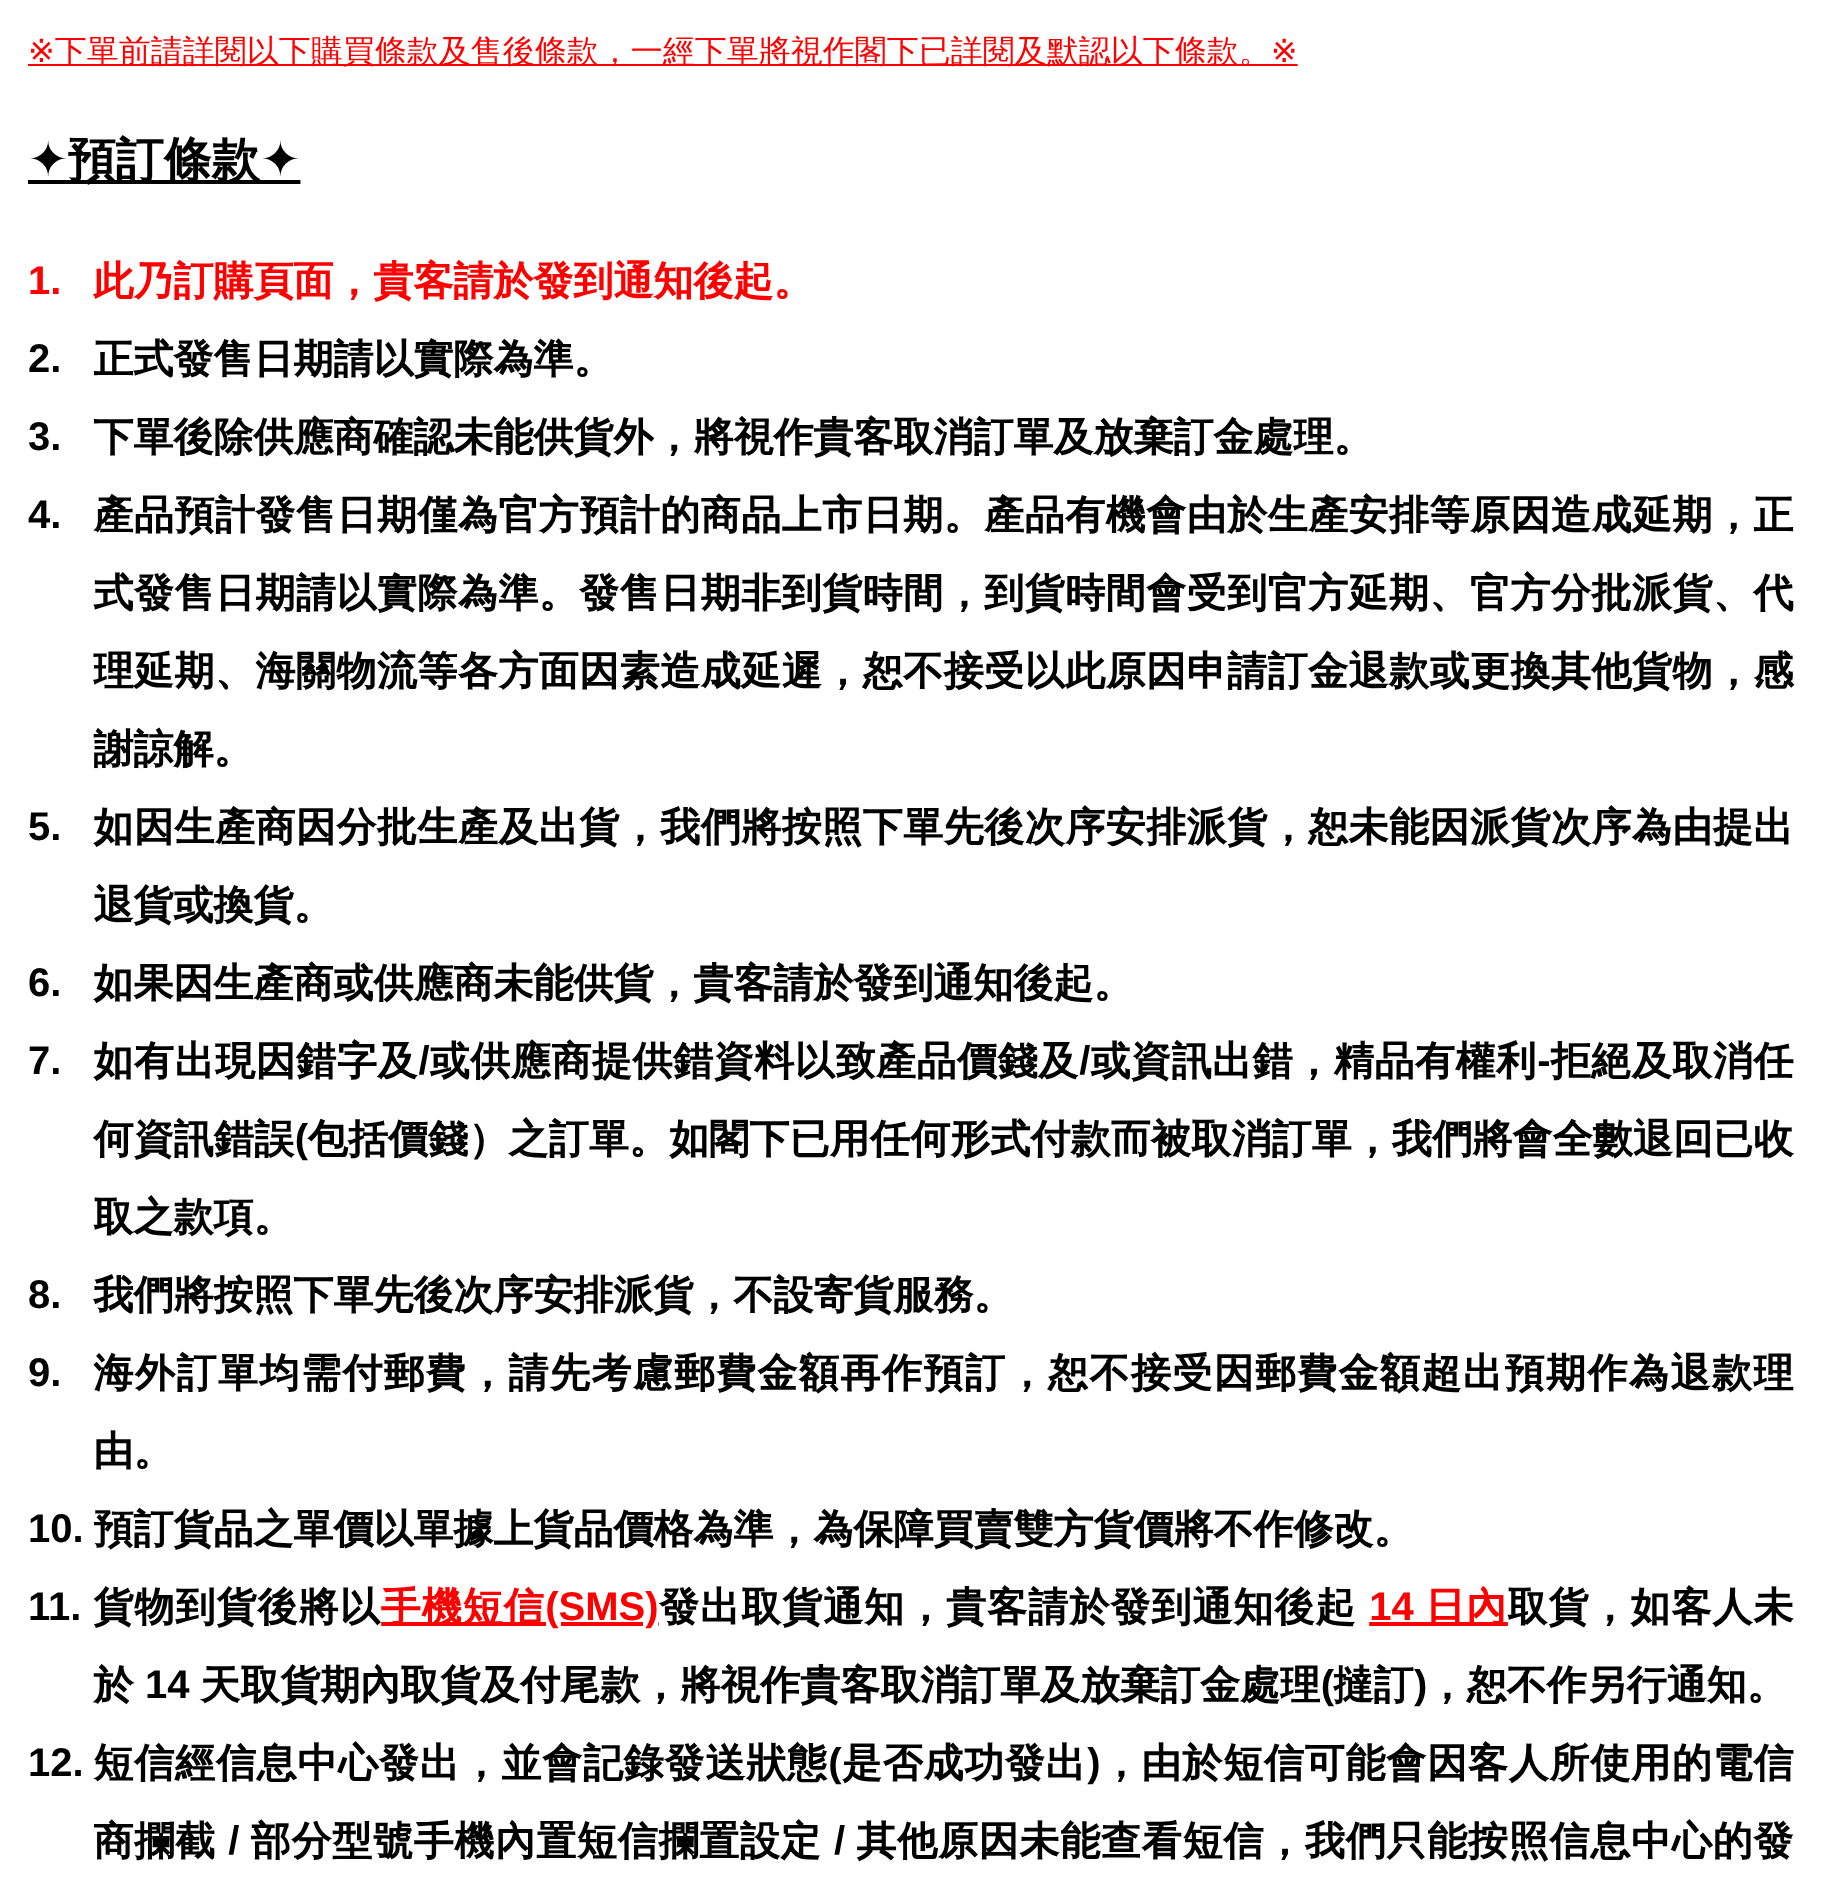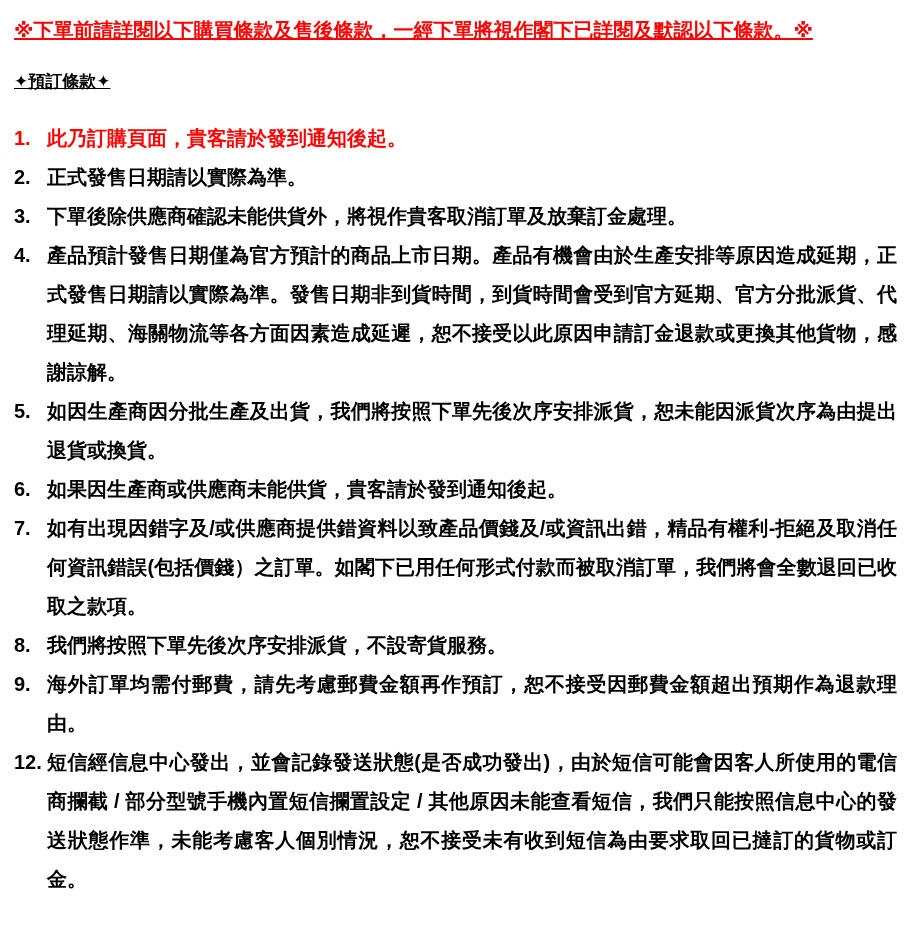--- a/index.html
+++ b/index.html
@@ -12,29 +12,29 @@
     min-height: 948px;
     box-sizing: border-box;
     padding: 10px 16px 14px 14px;
     font-family: "Liberation Sans", "DejaVu Sans", sans-serif;
     font-weight: bold;
     color: #000000;
     font-size: 20px;
   }
   .doc-title {
     margin: 6px 0 26px 0;
-    font-size: 20px;
-    font-weight: bold;
+    font-size: 16px;
+    font-weight: normal;
     color: #ff0000;
     text-decoration: underline;
     line-height: 1.4;
   }
   .section-heading {
     margin: 0 0 26px 0;
-    font-size: 17px;
+    font-size: 24px;
     font-weight: bold;
     color: #000000;
     text-decoration: underline;
   }
   .terms-list {
     list-style: none;
     margin: 0;
     padding: 0;
   }
   .term-item {
@@ -92,17 +92,25 @@
       </li>
       <li class="term-item">
         <span class="term-num">8.</span>
         <span class="term-content"><span>我們將按照下單先後次序安排派貨，不設寄貨服務。</span></span>
       </li>
       <li class="term-item">
         <span class="term-num">9.</span>
         <span class="term-content"><span>海外訂單均需付郵費，請先考慮郵費金額再作預訂，恕不接受因郵費金額超出預期作為退款理由。</span></span>
       </li>
       <li class="term-item">
+        <span class="term-num">10.</span>
+        <span class="term-content"><span>預訂貨品之單價以單據上貨品價格為準，為保障買賣雙方貨價將不作修改。</span></span>
+      </li>
+      <li class="term-item">
+        <span class="term-num">11.</span>
+        <span class="term-content"><span>貨物到貨後將以</span><span class="seg-red-underline">手機短信(SMS)</span><span>發出取貨通知，貴客請於發到通知後起 </span><span class="seg-red-underline">14 日內</span><span>取貨，如客人未於 14 天取貨期內取貨及付尾款，將視作貴客取消訂單及放棄訂金處理(撻訂)，恕不作另行通知。</span></span>
+      </li>
+      <li class="term-item">
         <span class="term-num">12.</span>
         <span class="term-content"><span>短信經信息中心發出，並會記錄發送狀態(是否成功發出)，由於短信可能會因客人所使用的電信商攔截 / 部分型號手機內置短信攔置設定 / 其他原因未能查看短信，我們只能按照信息中心的發送狀態作準，未能考慮客人個別情況，恕不接受未有收到短信為由要求取回已撻訂的貨物或訂金。</span></span>
       </li>
     </ol>
 </div>
 
 </body></html>

